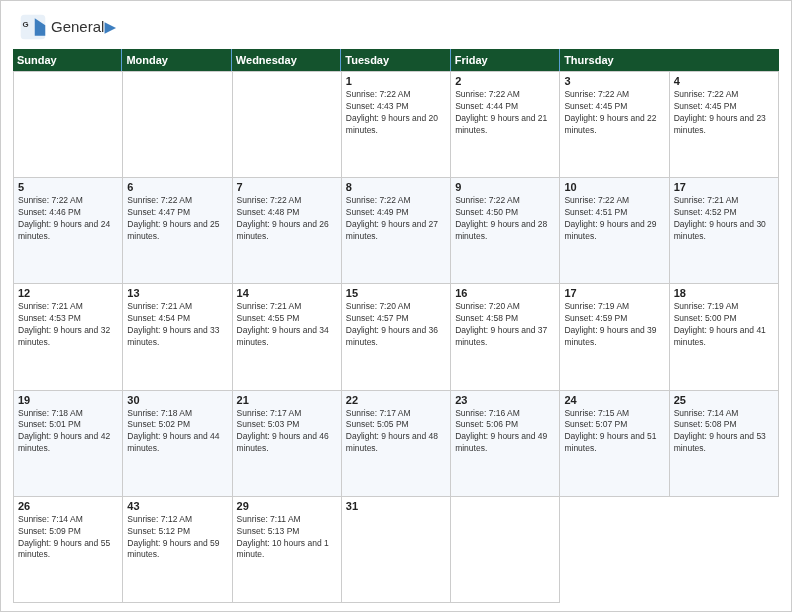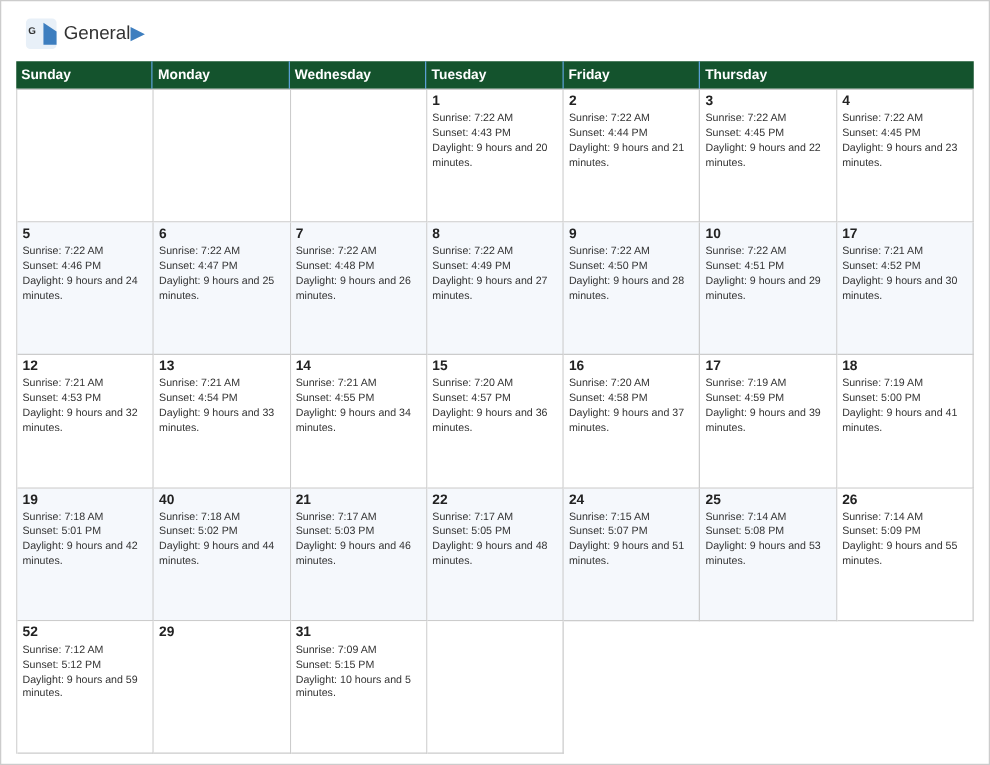--- a/index.html
+++ b/index.html
@@ -208,50 +208,54 @@
         </div>
         <div class="cal-cell">
           <span class="day-num">18</span>
           <div class="info">Sunrise: 7:19 AM<br>Sunset: 5:00 PM<br>Daylight: 9 hours and 41 minutes.</div>
         </div>
         <div class="cal-cell alt-row">
           <span class="day-num">19</span>
           <div class="info">Sunrise: 7:18 AM<br>Sunset: 5:01 PM<br>Daylight: 9 hours and 42 minutes.</div>
         </div>
         <div class="cal-cell alt-row">
-          <span class="day-num">40</span>
+          <span class="day-num">30</span>
           <div class="info">Sunrise: 7:18 AM<br>Sunset: 5:02 PM<br>Daylight: 9 hours and 44 minutes.</div>
         </div>
         <div class="cal-cell alt-row">
           <span class="day-num">21</span>
           <div class="info">Sunrise: 7:17 AM<br>Sunset: 5:03 PM<br>Daylight: 9 hours and 46 minutes.</div>
         </div>
         <div class="cal-cell alt-row">
           <span class="day-num">22</span>
           <div class="info">Sunrise: 7:17 AM<br>Sunset: 5:05 PM<br>Daylight: 9 hours and 48 minutes.</div>
         </div>
         <div class="cal-cell alt-row">
+          <span class="day-num">23</span>
+          <div class="info">Sunrise: 7:16 AM<br>Sunset: 5:06 PM<br>Daylight: 9 hours and 49 minutes.</div>
+        </div>
+        <div class="cal-cell alt-row">
           <span class="day-num">24</span>
           <div class="info">Sunrise: 7:15 AM<br>Sunset: 5:07 PM<br>Daylight: 9 hours and 51 minutes.</div>
         </div>
         <div class="cal-cell alt-row">
           <span class="day-num">25</span>
           <div class="info">Sunrise: 7:14 AM<br>Sunset: 5:08 PM<br>Daylight: 9 hours and 53 minutes.</div>
         </div>
         <div class="cal-cell">
           <span class="day-num">26</span>
           <div class="info">Sunrise: 7:14 AM<br>Sunset: 5:09 PM<br>Daylight: 9 hours and 55 minutes.</div>
         </div>
         <div class="cal-cell">
-          <span class="day-num">52</span>
+          <span class="day-num">43</span>
           <div class="info">Sunrise: 7:12 AM<br>Sunset: 5:12 PM<br>Daylight: 9 hours and 59 minutes.</div>
         </div>
         <div class="cal-cell">
           <span class="day-num">29</span>
+          <div class="info">Sunrise: 7:11 AM<br>Sunset: 5:13 PM<br>Daylight: 10 hours and 1 minute.</div>
         </div>
         <div class="cal-cell">
           <span class="day-num">31</span>
-          <div class="info">Sunrise: 7:09 AM<br>Sunset: 5:15 PM<br>Daylight: 10 hours and 5 minutes.</div>
         </div>
         <div class="cal-cell empty"></div>
       </div>
   </div>
 </div>
 
 </body></html>

